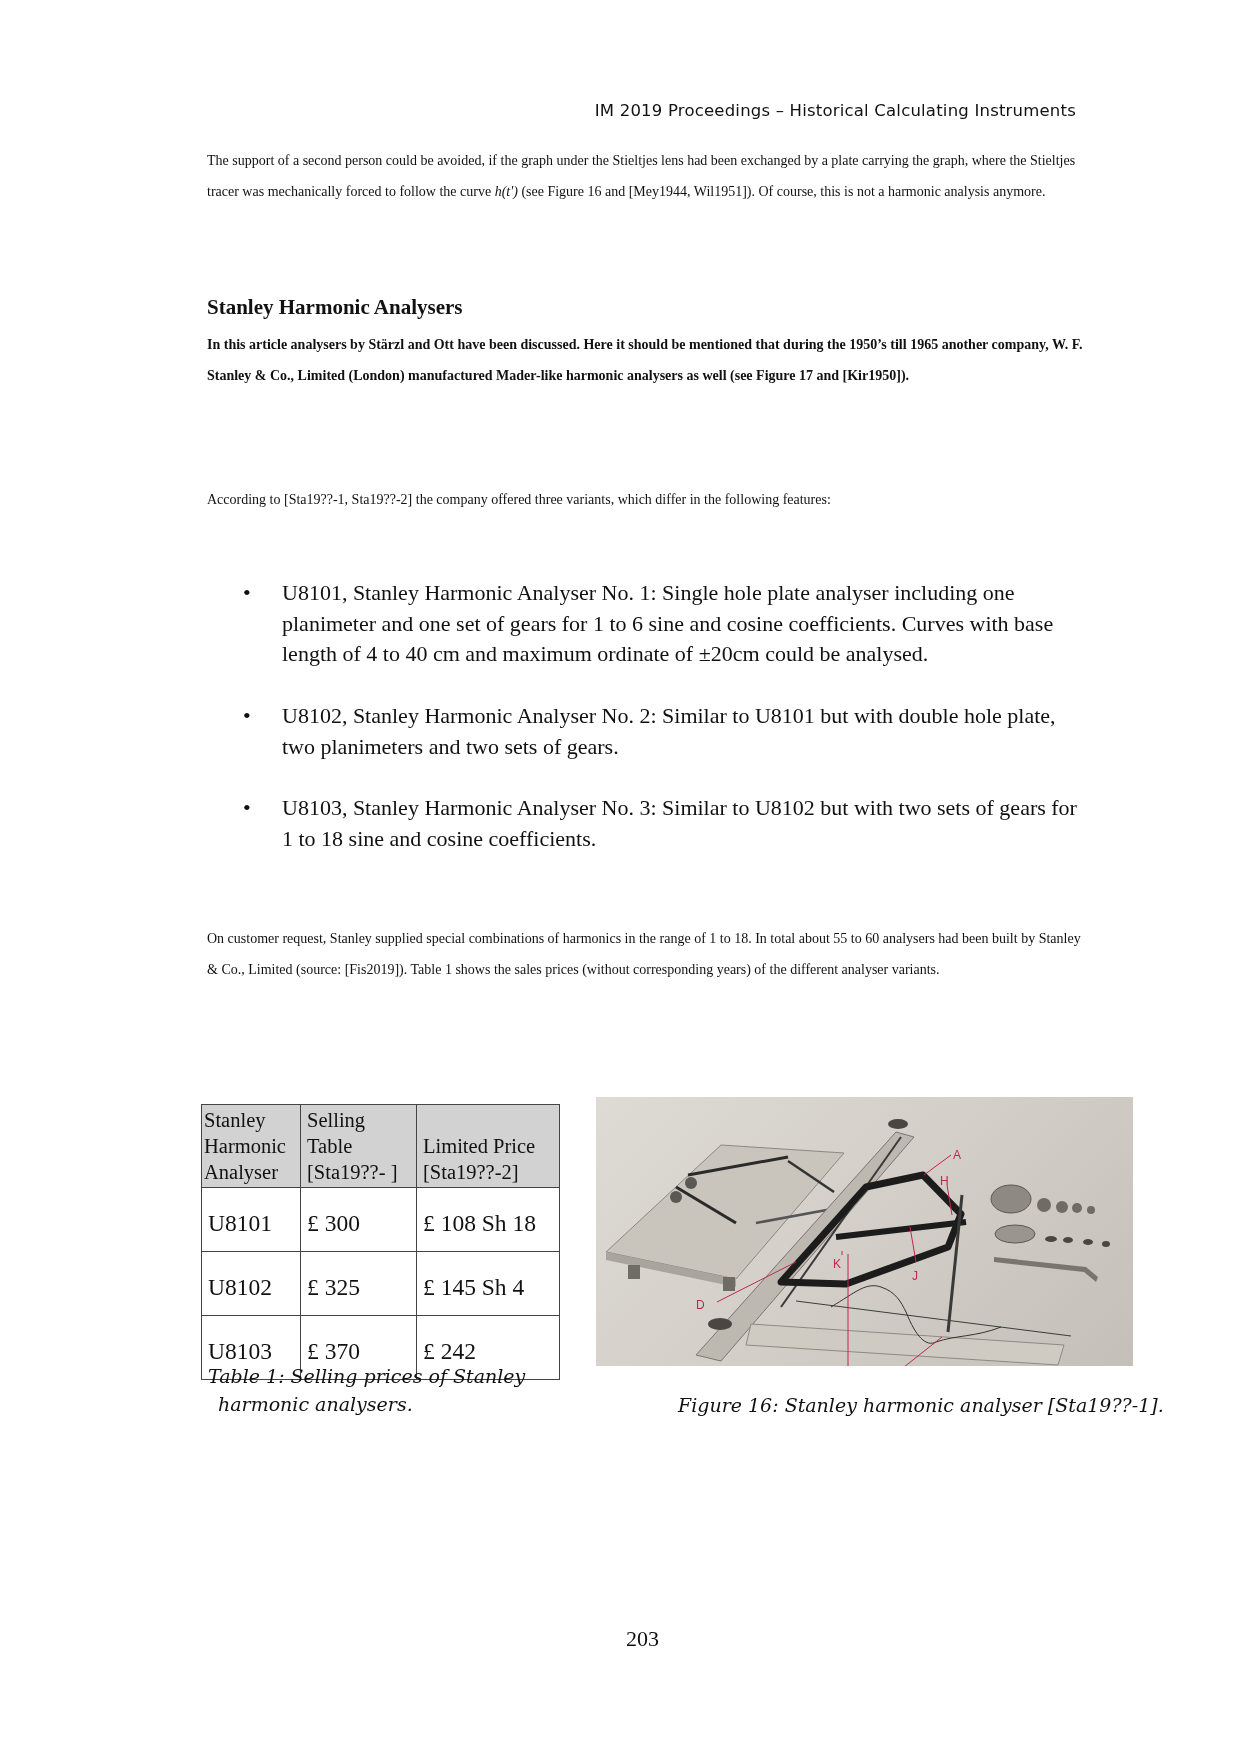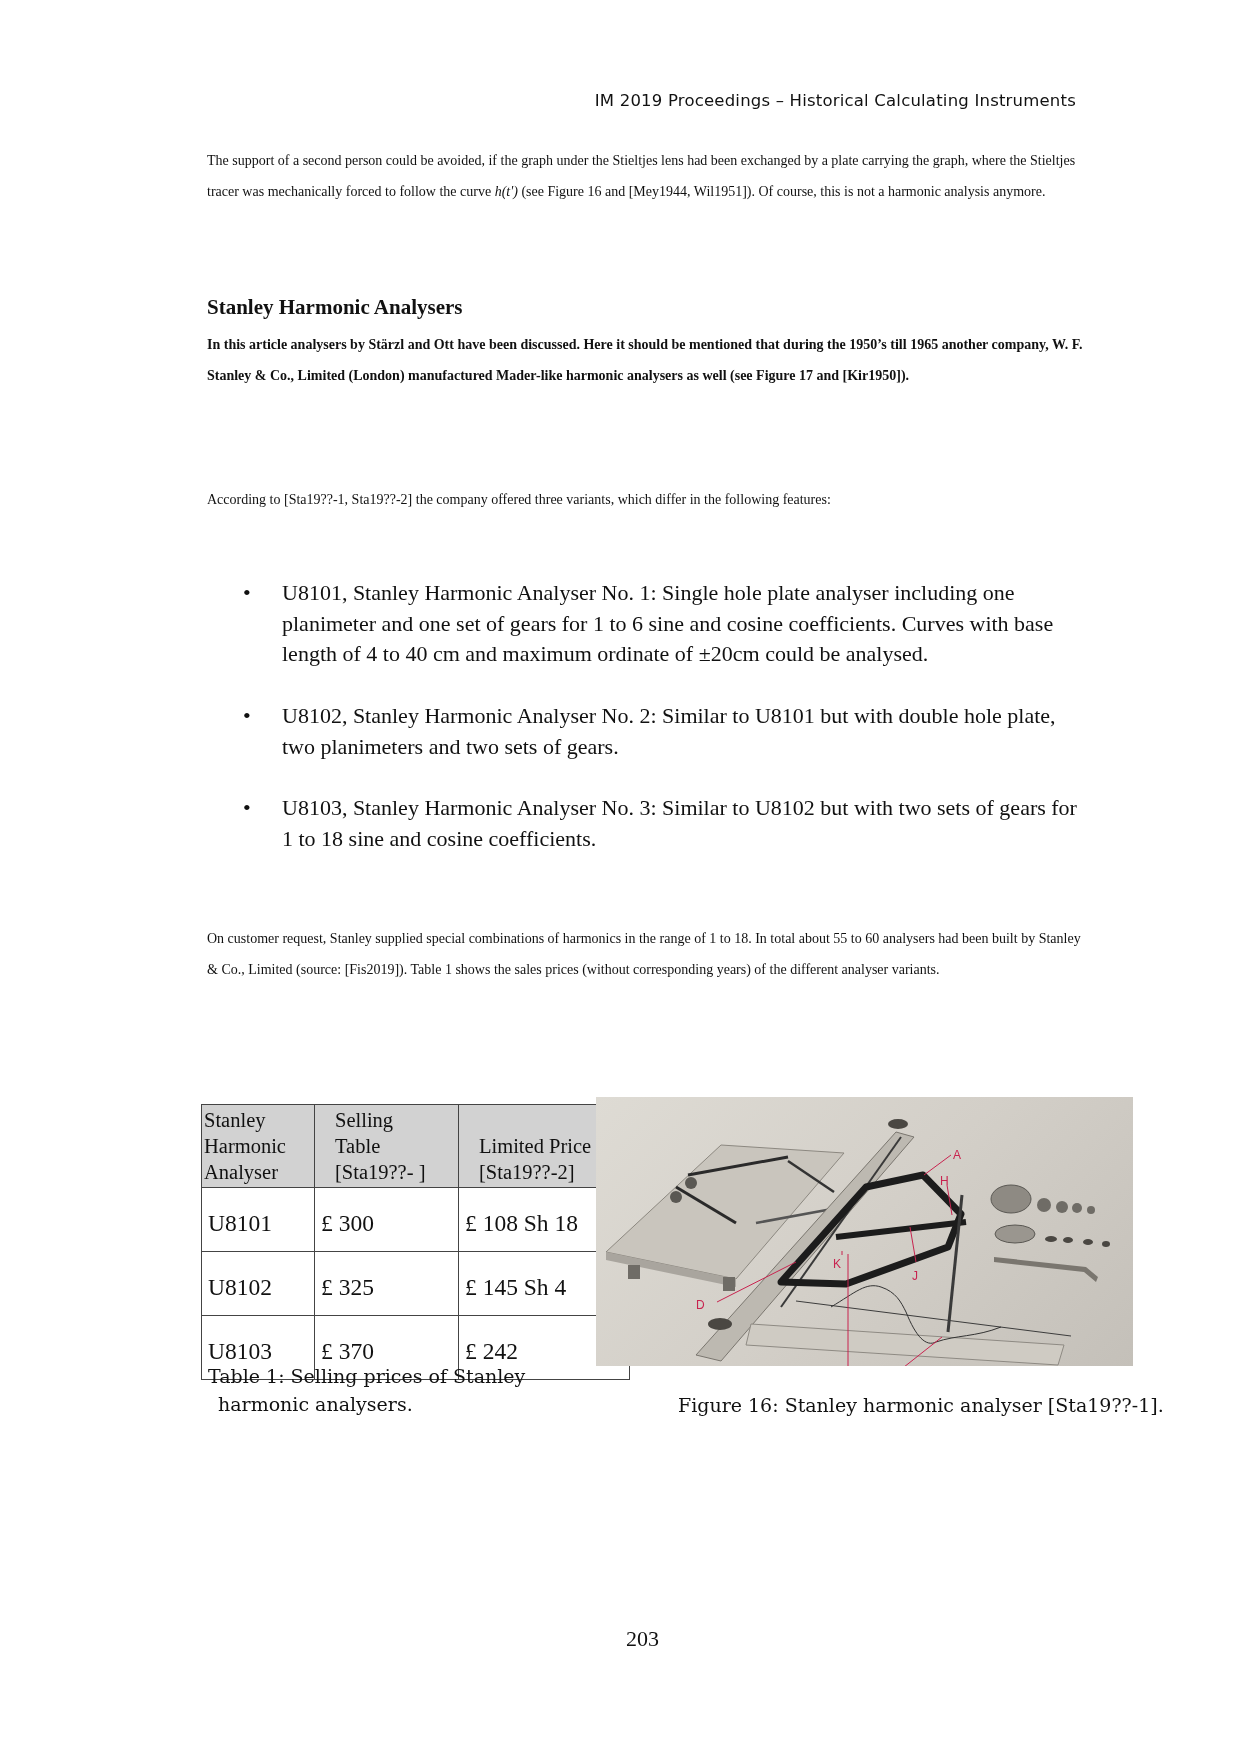--- a/index.html
+++ b/index.html
@@ -1,44 +1,44 @@
 <!DOCTYPE html>
 <html><head>
 <meta charset="utf-8">
 <style>
   html, body { margin: 0; padding: 0; background: #ffffff; }
   body { width: 1240px; height: 1754px; position: relative; overflow: hidden; color: #111; }
   .header {
-    position: absolute; top: 91px; right: 164px;
+    position: absolute; top: 101px; right: 164px;
     font-family: "DejaVu Sans", sans-serif; font-size: 16.5px; letter-spacing: 0.2px; color: #111; margin-left: 17px;
   }
   .body-text {
     font-family: "Liberation Serif", serif; font-size: 14px; line-height: 30.7px;
     position: absolute; left: 207px; width: 880px; margin: 0;
   }
   .p1 { top: 146px; }
   .h-section { position: absolute; left: 207px; top: 295px; font-family: "Liberation Serif", serif; font-weight: bold; font-size: 21px; }
   .p2 { top: 330px; font-weight: bold; }
   .p3 { top: 485px; }
   ul.features { position: absolute; left: 207px; top: 578px; width: 880px; margin: 0; padding: 0; list-style: none;
     font-family: "Liberation Serif", serif; font-size: 22px; line-height: 30.7px; }
   ul.features li { position: relative; padding-left: 75px; margin-bottom: 30.7px; }
   ul.features li .bullet { position: absolute; left: 36px; top: 0; }
   .p4 { top: 924px; }
   table.prices {
     position: absolute; left: 201px; top: 1104px; border-collapse: collapse;
     font-family: "Liberation Serif", serif; color: #111;
   }
-  table.prices th, table.prices td { border: 1px solid #444; text-align: left; vertical-align: bottom; padding: 2px 20px; }
+  table.prices th, table.prices td { border: 1px solid #444; text-align: left; vertical-align: bottom; padding: 2px 6px; }
   table.prices th { background: #d2d2d2; font-weight: normal; font-size: 20.5px; line-height: 26px; }
   table.prices td { font-size: 23.5px; height: 35px; padding: 14px 6px; }
   table.prices th.c1 { width: 90px; padding-left: 2px; }
   table.prices th.c2 { width: 103px; }
   table.prices th.c3 { width: 130px; }
-  .caption { font-family: "DejaVu Serif", serif; font-size: 19px; line-height: 28px; position: absolute; }
+  .caption { font-family: "DejaVu Serif", serif; font-style: italic; font-size: 19px; line-height: 28px; position: absolute; }
   .cap1 { left: 208px; top: 1362px; width: 340px; }
   .cap1 .l2 { padding-left: 10px; display: block; }
   .cap2 { left: 678px; top: 1391px; white-space: nowrap; }
   .figure {
     position: absolute; left: 596px; top: 1097px; width: 537px; height: 269px;
     background: linear-gradient(135deg, #dedbd4 0%, #d3cfc8 50%, #c4c0b9 100%);
     overflow: hidden;
   }
   .figure svg { width: 100%; height: 100%; display: block; }
   .page-number { position: absolute; left: 626px; top: 1626px; font-family: "Liberation Serif", serif; font-size: 22px; }

